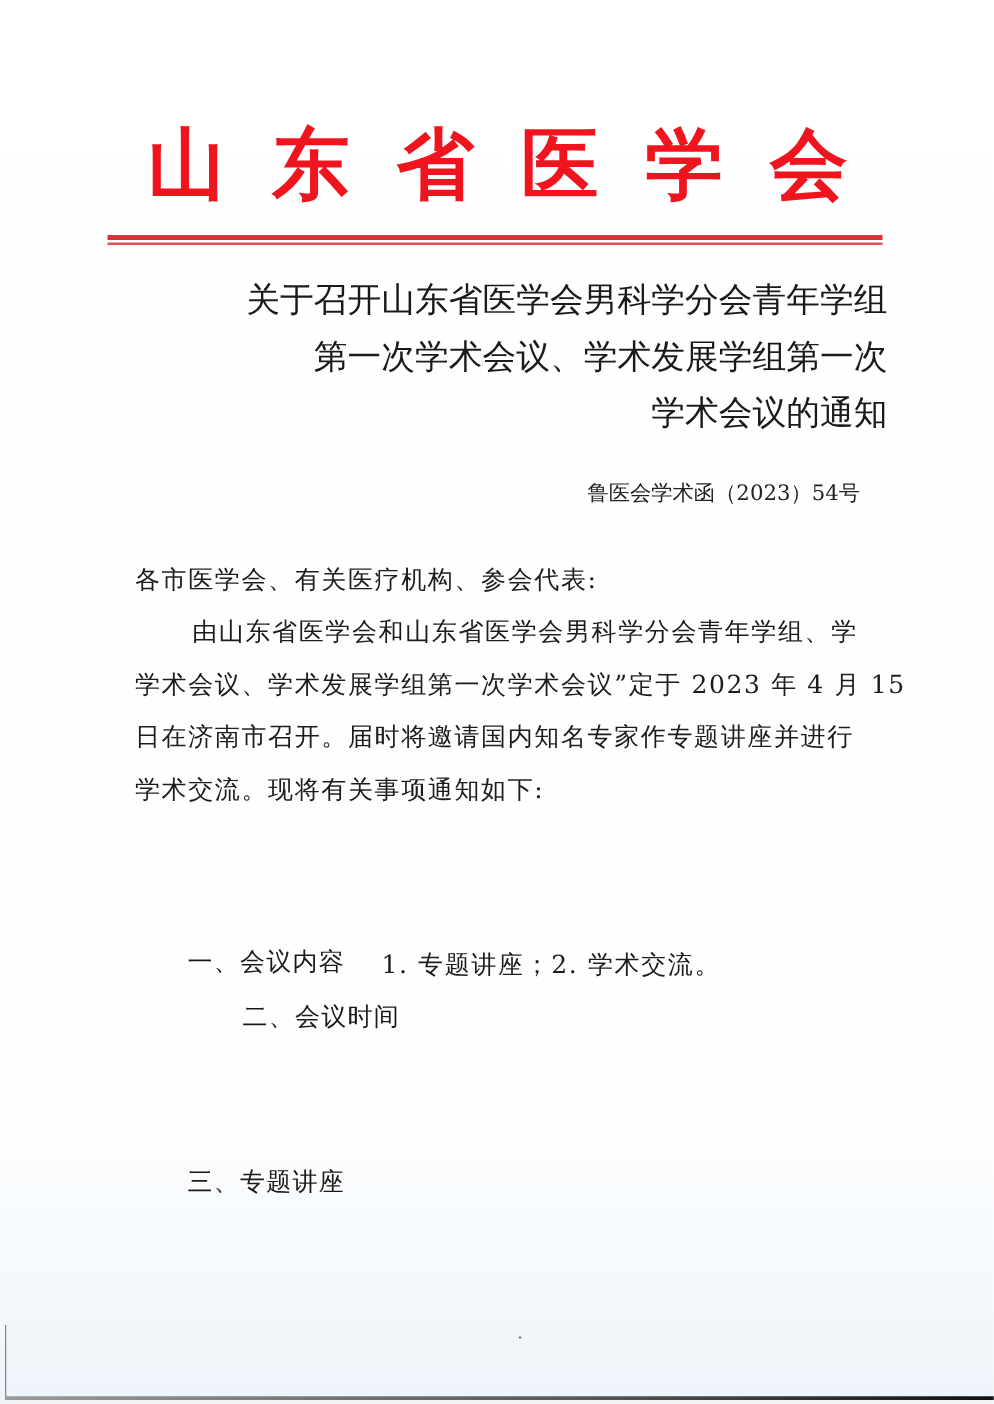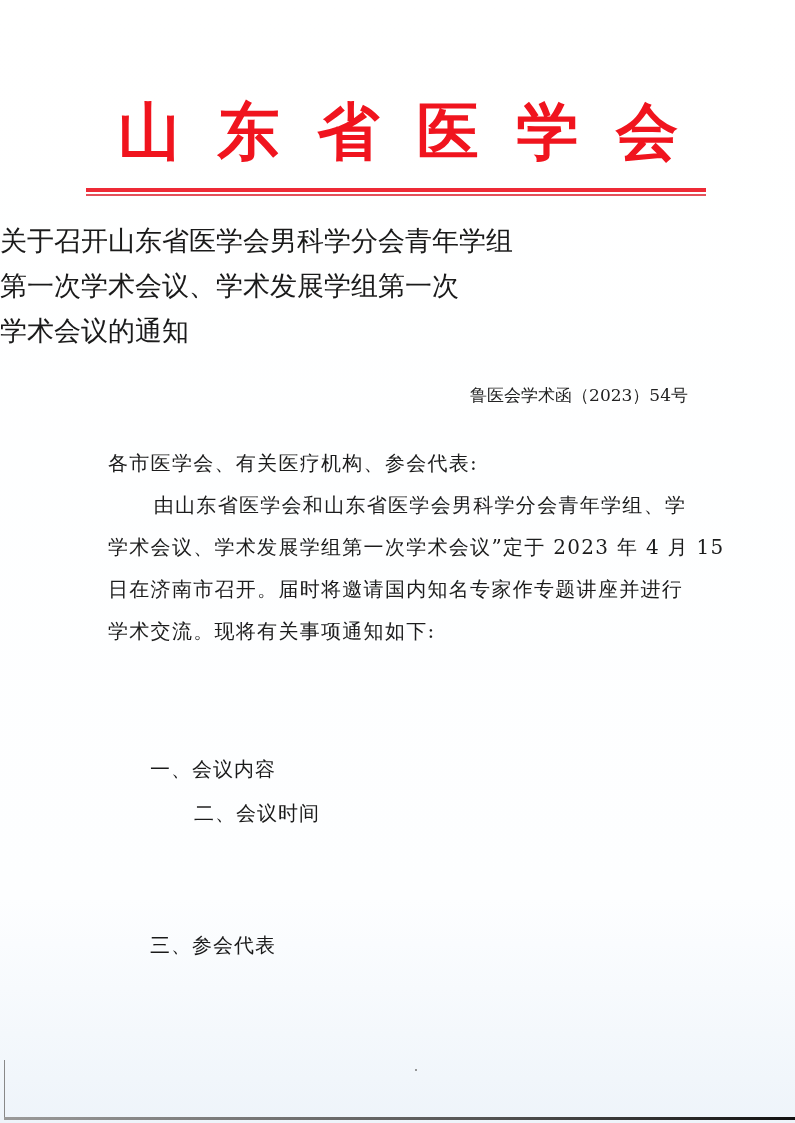--- a/index.html
+++ b/index.html
@@ -62,21 +62,21 @@
     .rule-thin {
       position: absolute;
       left: 86px; top: 194px;
       width: 620px; height: 1.5px;
       background: #e4505a;
     }
     .title {
       position: absolute;
       left: 0; top: 218px;
       width: 710px;
-      text-align: left;
+      text-align: right;
       font-family: "DejaVu Sans", "Liberation Sans", sans-serif;
       font-size: 27px;
       line-height: 45px;
       color: #1a1a1a;
     }
     .title div { white-space: nowrap; }
     .docnum {
       position: absolute;
       right: 107px;
       top: 383px;
@@ -142,21 +142,22 @@
   <div class="para" style="top:442px;">各市医学会、有关医疗机构、参会代表:</div>
 
   <div class="para" style="top:484px;">
     <div class="indent">由山东省医学会和山东省医学会男科学分会青年学组、学</div>
     <div>学术会议、学术发展学组第一次学术会议”定于 2023 年 4 月 15</div>
     <div>日在济南市召开。届时将邀请国内知名专家作专题讲座并进行</div>
     <div>学术交流。现将有关事项通知如下:</div>
   </div>
 
   <div class="heading" style="top:748px;">一、会议内容</div>
+  <div class="para indent" style="top:750px;">1. 专题讲座；2. 学术交流。</div>
 
   <div class="heading" style="top:792px;margin-left:44px;">二、会议时间</div>
 
-  <div class="heading" style="top:924px;">三、参会代表</div>
+  <div class="heading" style="top:924px;">三、专题讲座</div>
 
   <div class="dot"></div>
   <div class="scan-edge-left"></div>
   <div class="scan-edge-bottom"></div>
 </div>
 
 </body></html>

